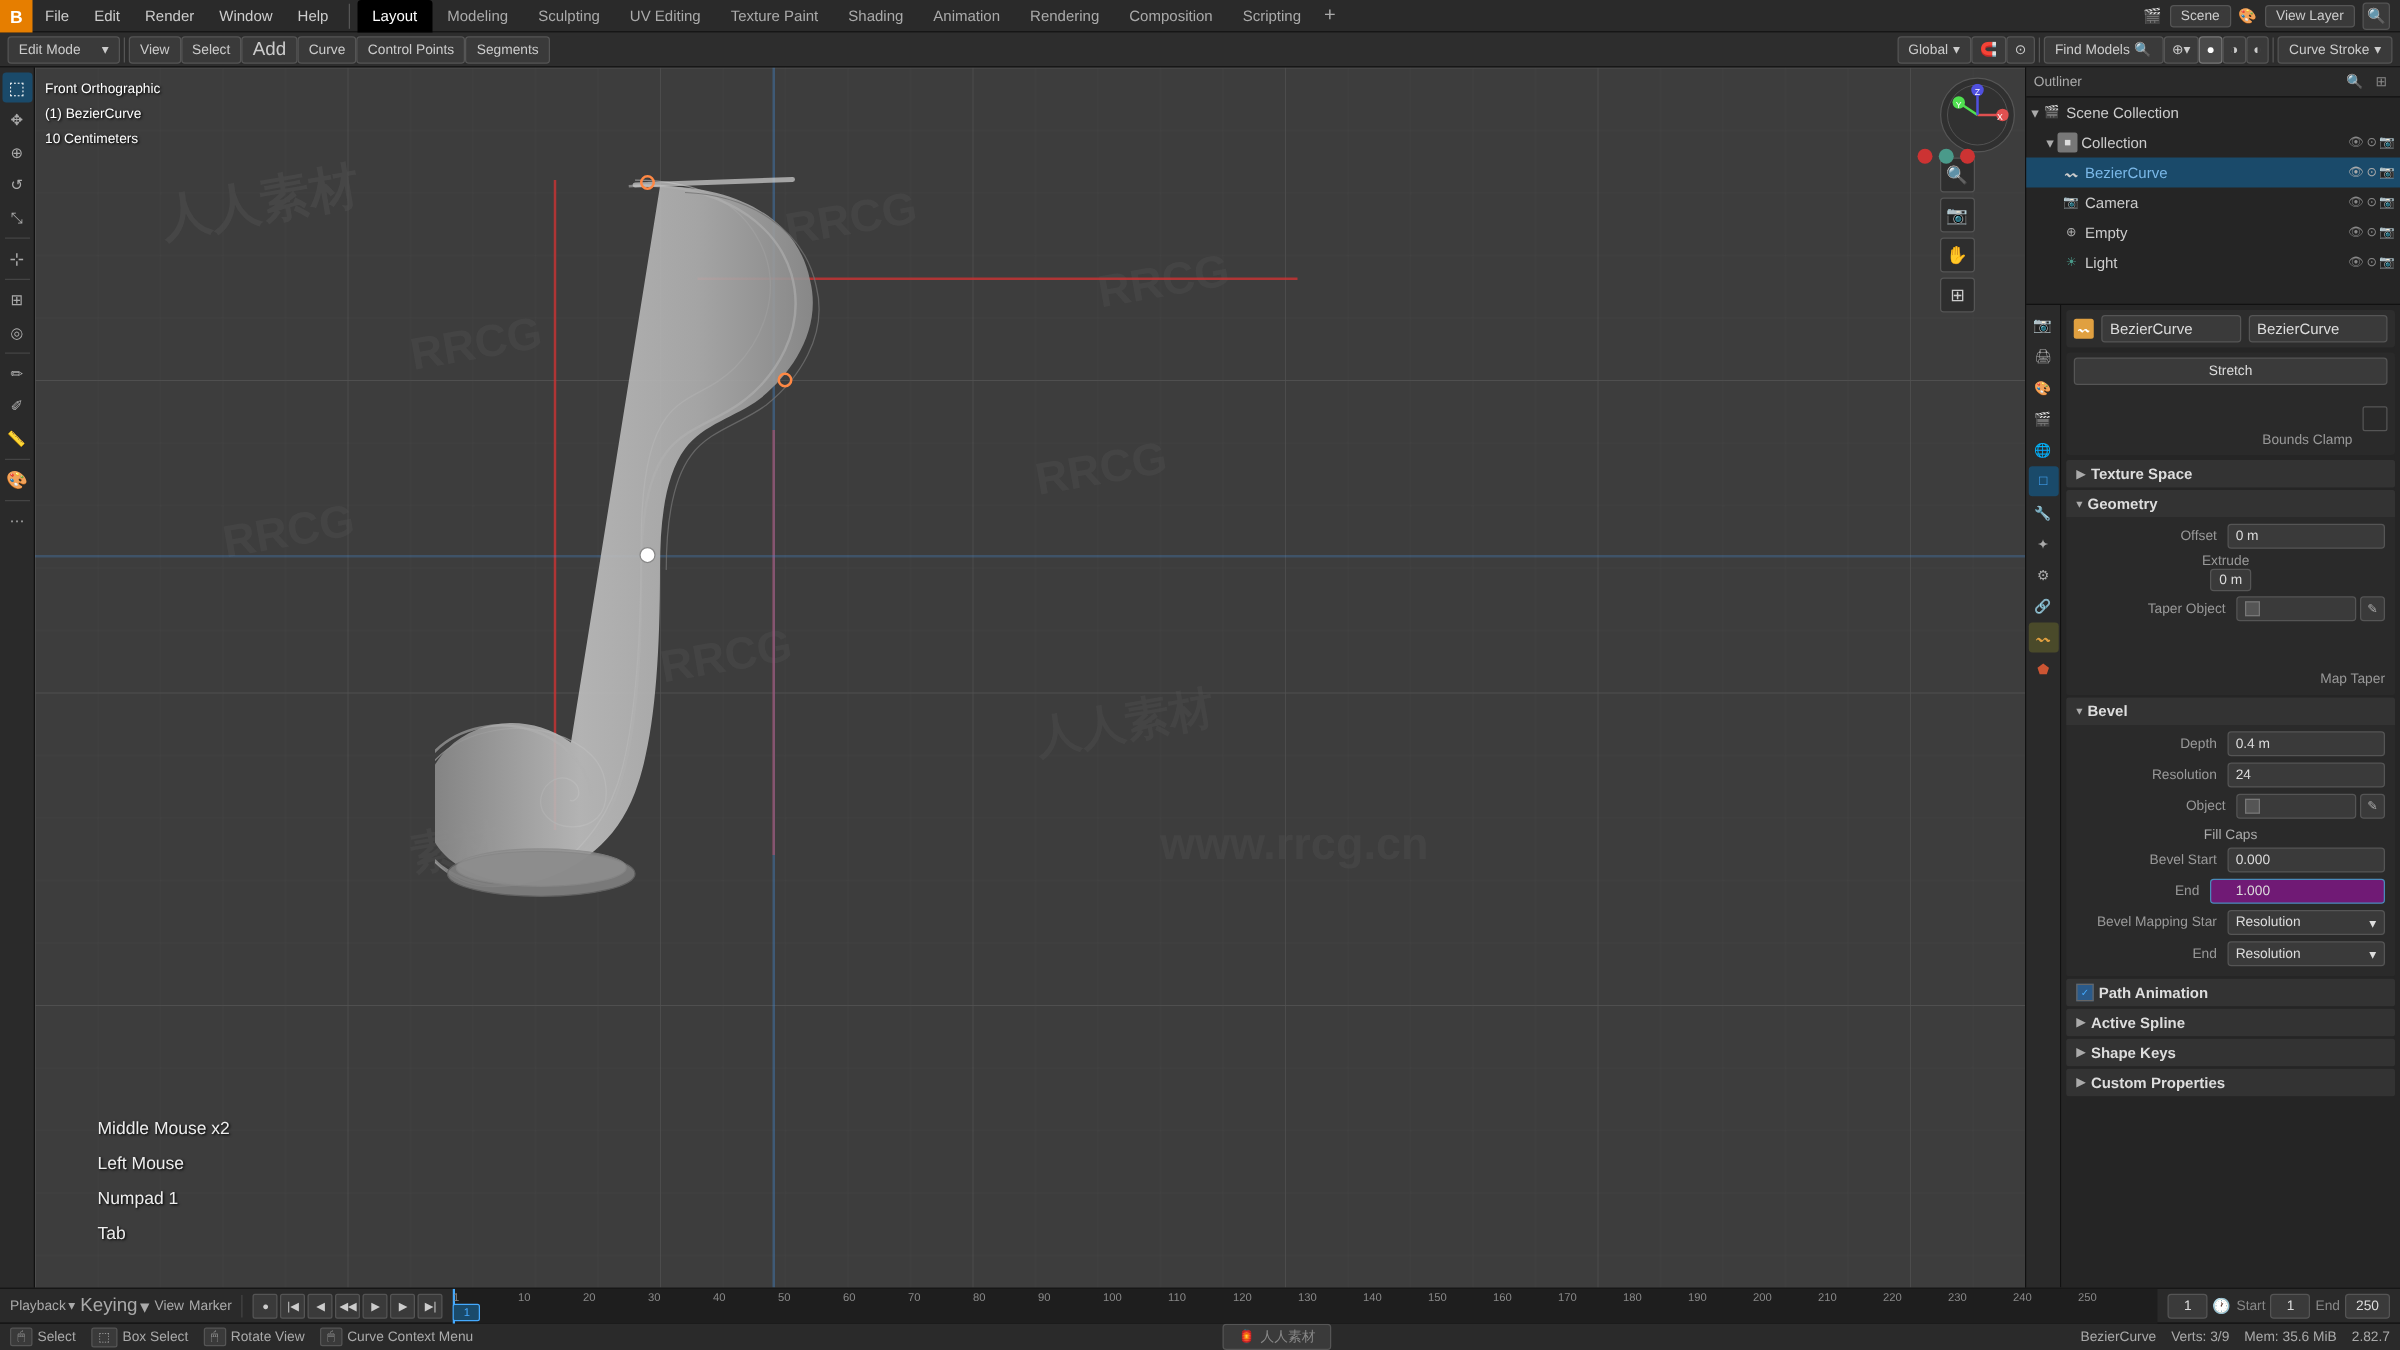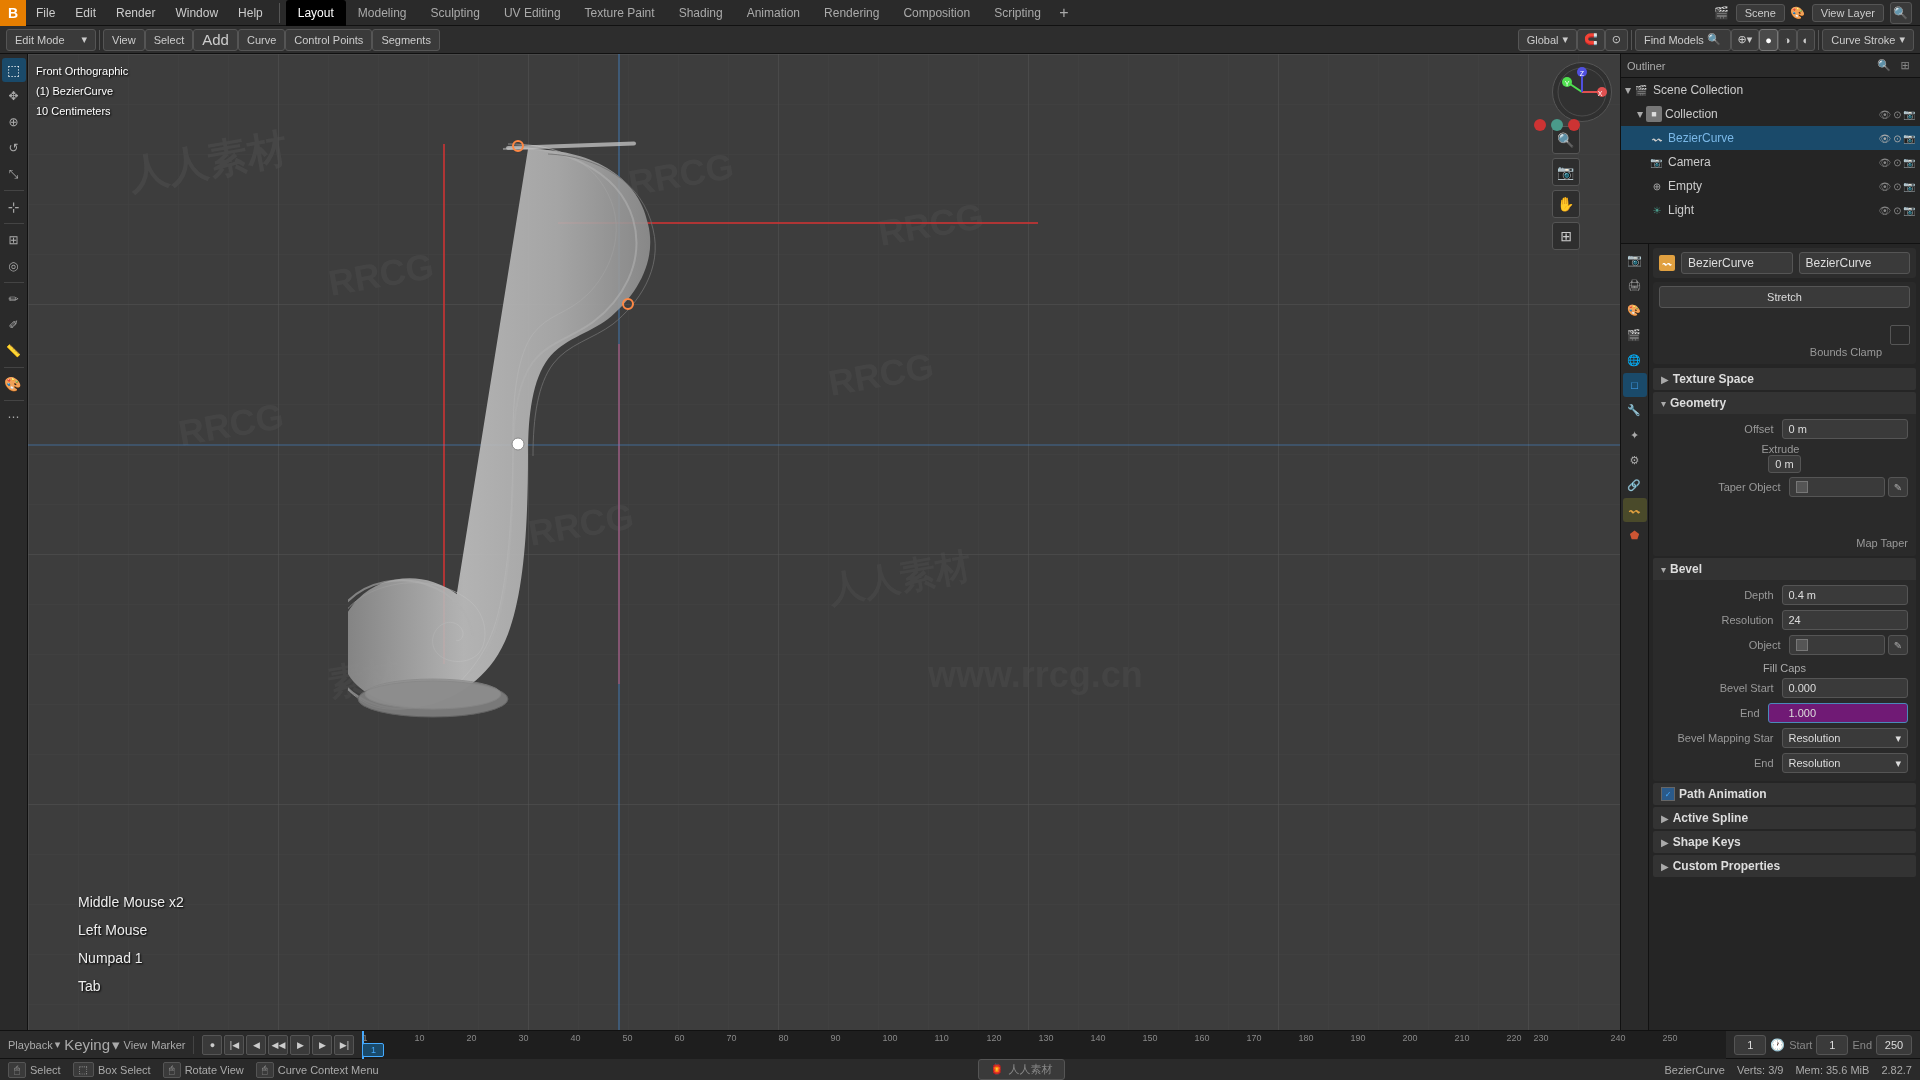--- a/index.html
+++ b/index.html
@@ -484,21 +484,21 @@
       <div style="position:absolute;left:676px;font-size:9px;color:#888;">130</div>
       <div style="position:absolute;left:728px;font-size:9px;color:#888;">140</div>
       <div style="position:absolute;left:780px;font-size:9px;color:#888;">150</div>
       <div style="position:absolute;left:832px;font-size:9px;color:#888;">160</div>
       <div style="position:absolute;left:884px;font-size:9px;color:#888;">170</div>
       <div style="position:absolute;left:936px;font-size:9px;color:#888;">180</div>
       <div style="position:absolute;left:988px;font-size:9px;color:#888;">190</div>
       <div style="position:absolute;left:1040px;font-size:9px;color:#888;">200</div>
       <div style="position:absolute;left:1092px;font-size:9px;color:#888;">210</div>
       <div style="position:absolute;left:1144px;font-size:9px;color:#888;">220</div>
-      <div style="position:absolute;left:1171px;font-size:9px;color:#888;">230</div>
+      <div style="position:absolute;left:1196px;font-size:9px;color:#888;">230</div>
       <div style="position:absolute;left:1248px;font-size:9px;color:#888;">240</div>
       <div style="position:absolute;left:1300px;font-size:9px;color:#888;">250</div>
     </div>
 
     <div style="position:absolute;top:12px;left:0;width:22px;height:14px;background:#1a4a6a;border:1px solid #4af;border-radius:2px;display:flex;align-items:center;justify-content:center;font-size:9px;color:#4af;">1</div>
   </div>
 
   <div style="display:flex;align-items:center;gap:4px;padding:0 8px;flex-shrink:0;">
     <div style="width:32px;height:20px;background:#3a3a3a;border:1px solid #555;color:#ddd;font-size:11px;border-radius:3px;display:flex;align-items:center;justify-content:center;cursor:pointer;">1</div>
     <div style="color:#888;font-size:12px;">🕐</div>

